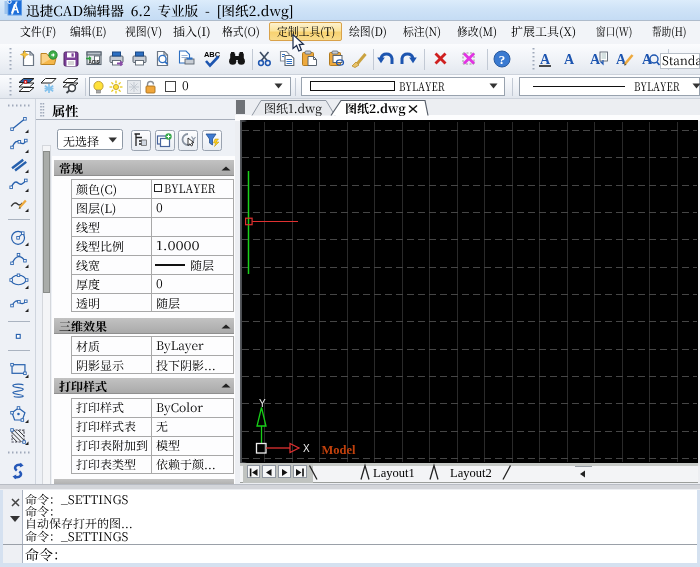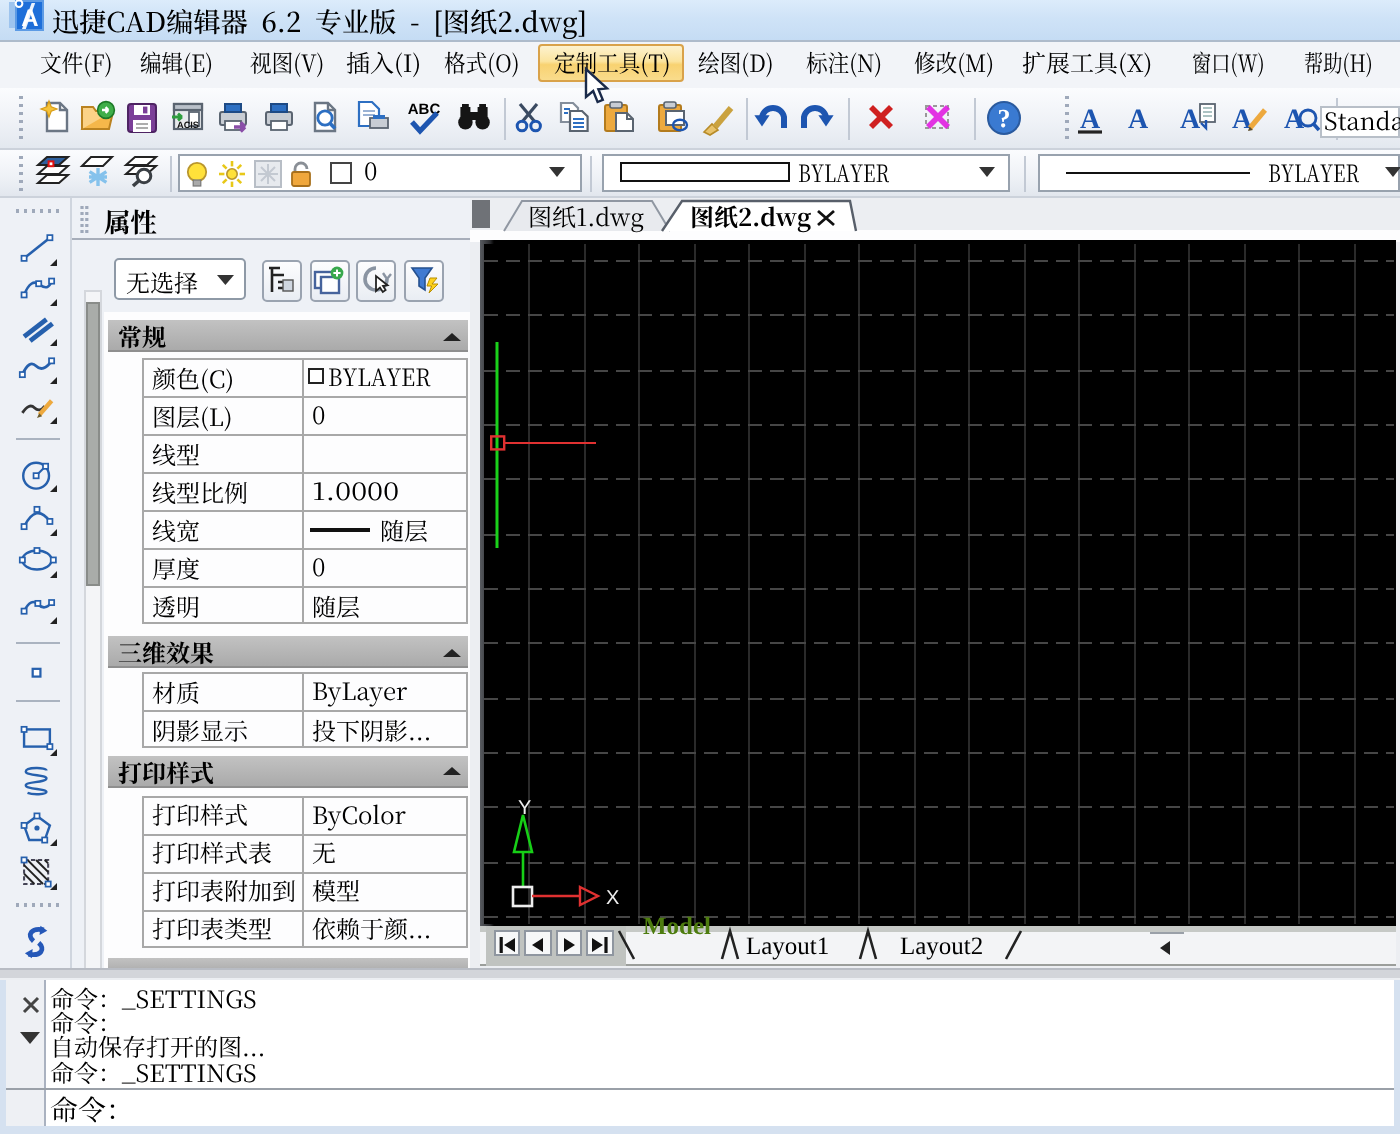--- a/index.html
+++ b/index.html
@@ -900,21 +900,21 @@
 <svg class="ic" style="left:277.7px;top:465.5px" width="13" height="13">
     <path d="M4 3 L9.5 6.5 L4 10 Z" fill="#111"></path>
   </svg>
 <div style="position:absolute;left:293.3px;top:465px;width:13.5px;height:13px;background:#f6f7f8;border:1px solid #8f96a0"></div>
 <svg class="ic" style="left:293.3px;top:465.5px" width="13" height="13">
     <path d="M3 3 L8.5 6.5 L3 10 Z M9.2 2.5 h1.6 v8 h-1.6 Z" fill="#111"></path>
   </svg>
 <svg class="ic" style="left:305px;top:465px" width="215" height="15" viewBox="0 0 215 15">
     <path d="M4.5 0.5 L12 14.5 M56 14.5 L60 0.5 L64 14.5 M125 14.5 L129 0.5 L133 14.5 M198 14.5 L205.5 0.5" stroke="#222" stroke-width="1.3" fill="none"></path>
   </svg>
-<div style="position:absolute;left:321.5px;top:456px;font:bold 12.5px 'Liberation Serif', monospace;color:#4d7c0f;letter-spacing:0;white-space:pre">Model</div>
+<div style="position:absolute;left:321.5px;top:443px;font:bold 12.5px 'Liberation Serif', monospace;color:#c2410c;letter-spacing:0;white-space:pre">Model</div>
 <div style="position:absolute;left:373px;top:466px;font:normal 12.5px 'Liberation Serif', monospace;color:#000;letter-spacing:0;white-space:pre">Layout1</div>
 <div style="position:absolute;left:450px;top:466px;font:normal 12.5px 'Liberation Serif', monospace;color:#000;letter-spacing:0;white-space:pre">Layout2</div>
 <div style="position:absolute;left:575px;top:466px;width:17px;height:1px;background:#9aa0a8"></div>
 <svg class="ic" style="left:579px;top:470px" width="7" height="8">
     <path d="M6 0.5 L1 4 L6 7.5 Z" fill="#222"></path>
   </svg>
 <div style="position:absolute;left:0px;top:483.5px;width:700px;height:6.5px;background:#d3d5da;border-top:1px solid #b8bcc4;border-bottom:1px solid #eceef2"></div>
 <div style="position:absolute;left:0px;top:490px;width:700px;height:77px;background:#fff"></div>
 <div style="position:absolute;left:3px;top:490px;width:20px;height:73px;background:#eef0f4;border-right:1px solid #aab2c0"></div>
 <svg class="ic" style="left:11px;top:498px" width="9" height="9">

